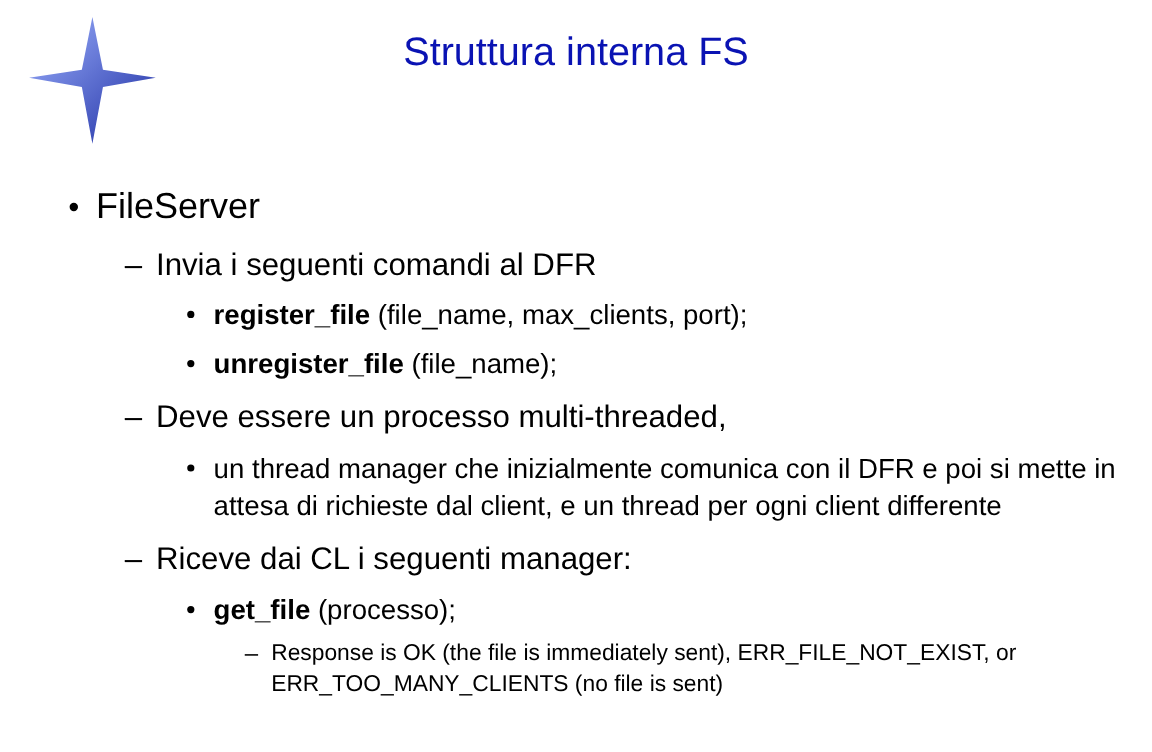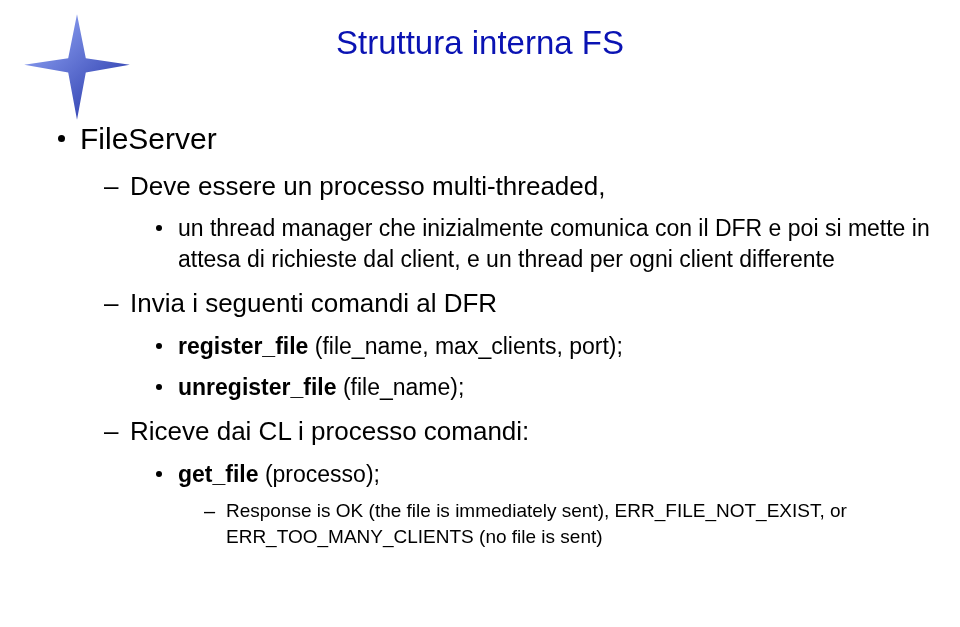--- a/index.html
+++ b/index.html
@@ -42,20 +42,21 @@
     width: 880px;
   }
   ul { margin: 0; padding: 0; list-style: none; }
   li { position: relative; }
 
   .lvl1 > li {
     padding-left: 30px;
     font-size: 30px;
     margin-bottom: 12px;
     line-height: 1.25;
+    margin-top: 34px;
   }
   .lvl1 > li::before {
     content: "";
     position: absolute;
     left: 8px;
     top: 15px;
     width: 7px;
     height: 7px;
     background: #000;
     border-radius: 50%;
@@ -140,42 +141,42 @@
 
   <div class="title">Struttura interna FS</div>
 
   <div class="body">
     <ul class="lvl1">
       <li>
         <span>FileServer</span>
 
         <ul class="lvl2">
           <li>
-            <span>Deve essere un processo multi-threaded,</span>
-            <ul class="lvl3">
-              <li>
-                <span>un thread manager che inizialmente comunica con il DFR e poi si mette in attesa di richieste dal client, e un thread per ogni client differente</span>
-              </li>
-            </ul>
-          </li>
-
-          <li>
             <span>Invia i seguenti comandi al DFR</span>
             <ul class="lvl3">
               <li>
                 <span class="b">register_file</span><span> (file_name, max_clients, port);</span>
               </li>
               <li>
                 <span class="b">unregister_file</span><span> (file_name);</span>
               </li>
             </ul>
           </li>
 
           <li>
-            <span>Riceve dai CL i processo comandi:</span>
+            <span>Deve essere un processo multi-threaded,</span>
+            <ul class="lvl3">
+              <li>
+                <span>un thread manager che inizialmente comunica con il DFR e poi si mette in attesa di richieste dal client, e un thread per ogni client differente</span>
+              </li>
+            </ul>
+          </li>
+
+          <li>
+            <span>Riceve dai CL i seguenti manager:</span>
             <ul class="lvl3">
               <li>
                 <span class="b">get_file</span><span> (processo);</span>
                 <ul class="lvl4">
                   <li>
                     <span>Response is OK (the file is immediately sent), ERR_FILE_NOT_EXIST, or ERR_TOO_MANY_CLIENTS (no file is sent)</span>
                   </li>
                 </ul>
               </li>
             </ul>

